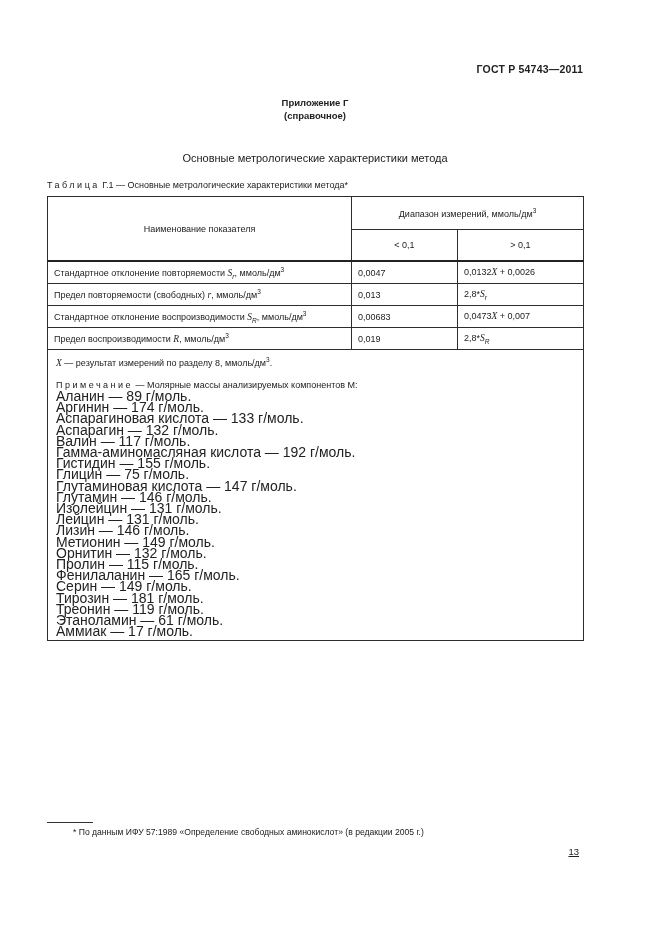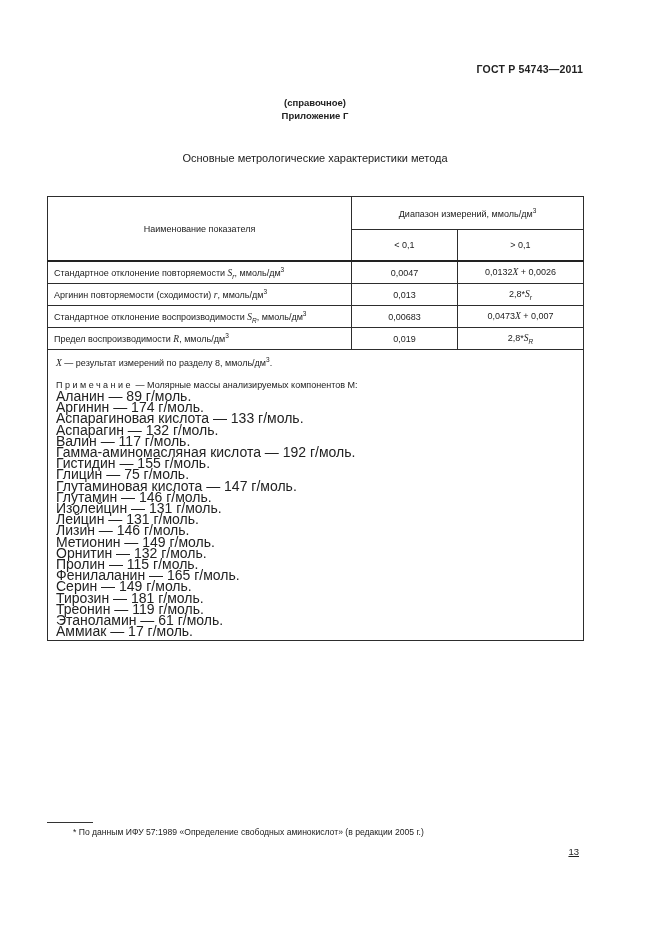--- a/index.html
+++ b/index.html
@@ -24,21 +24,21 @@
   table.t{border-collapse:collapse;width:536px;table-layout:fixed;}
   table.t td{border:1px solid #2d2d2d;font-size:9px;padding:0 6px;
              vertical-align:middle;}
   col.c1{width:304px;}col.c2{width:106px;}col.c3{width:126px;}
   thead td{text-align:center;}
   tr.hdr-top td{height:32px;}
   tr.hdr-sub td{height:30px;}
   tbody tr.data-row td{height:21px;}
   tbody tr.data-row:first-child td{border-top:2.5px solid #222;}
   td.name{text-align:left;}
-  td.val{text-align:center;}
+  td.val{}
   sup{font-size:6.5px;}
   sub{font-size:6.5px;}
   sub.vs{font-style:italic;}
   i.sym{font-family:"Liberation Serif","DejaVu Serif",serif;font-size:9.5px;}
   tr.note-row td{padding:4px 8px 3px;vertical-align:top;}
   .xnote{margin:2px 0 12px;font-size:9px;}
   .prim{font-size:9px;margin-bottom:1px;}
   .comp-line{font-size:14px;line-height:11.2px;}
 
   .footnote-rule{position:absolute;top:822px;left:0;width:46px;
@@ -50,26 +50,27 @@
 </style>
 </head>
 <body>
 
 <div class="page">
   <div class="content">
 
     <div class="doc-number">ГОСТ Р 54743—2011</div>
 
     <div class="annex">
+      <div>Приложение Г</div>
       <div>(справочное)</div>
-      <div>Приложение Г</div>
     </div>
 
     <div class="title">Основные метрологические характеристики метода</div>
 
+    <div class="caption"><span class="spaced">Таблица</span><span> Г.1 — Основные метрологические характеристики метода*</span></div>
 
     <div class="table-wrap">
       <table class="t">
         <colgroup>
             <col class="c1">
             <col class="c2">
             <col class="c3">
           </colgroup>
         <thead>
           <tr class="hdr-top">
@@ -81,21 +82,21 @@
             <td>&gt; 0,1</td>
           </tr>
         </thead>
         <tbody>
           <tr class="data-row">
             <td class="name"><span>Стандартное отклонение повторяемости </span><i class="sym">S</i><sub class="vs">r</sub><span>, ммоль/дм</span><sup>3</sup></td>
             <td class="val">0,0047</td>
             <td class="val"><span>0,0132</span><i class="sym">X</i><sub class="vs"></sub><span> + 0,0026</span></td>
           </tr>
           <tr class="data-row">
-            <td class="name"><span>Аргинин повторяемости (сходимости) </span><i class="sym">r</i><sub class="vs"></sub><span>, ммоль/дм</span><sup>3</sup></td>
+            <td class="name"><span>Предел повторяемости (свободных) </span><i class="sym">r</i><sub class="vs"></sub><span>, ммоль/дм</span><sup>3</sup></td>
             <td class="val">0,013</td>
             <td class="val"><span>2,8*</span><i class="sym">S</i><sub class="vs">r</sub><span></span></td>
           </tr>
           <tr class="data-row">
             <td class="name"><span>Стандартное отклонение воспроизводимости </span><i class="sym">S</i><sub class="vs">R</sub><span>, ммоль/дм</span><sup>3</sup></td>
             <td class="val">0,00683</td>
             <td class="val"><span>0,0473</span><i class="sym">X</i><sub class="vs"></sub><span> + 0,007</span></td>
           </tr>
           <tr class="data-row">
             <td class="name"><span>Предел воспроизводимости </span><i class="sym">R</i><sub class="vs"></sub><span>, ммоль/дм</span><sup>3</sup></td>

